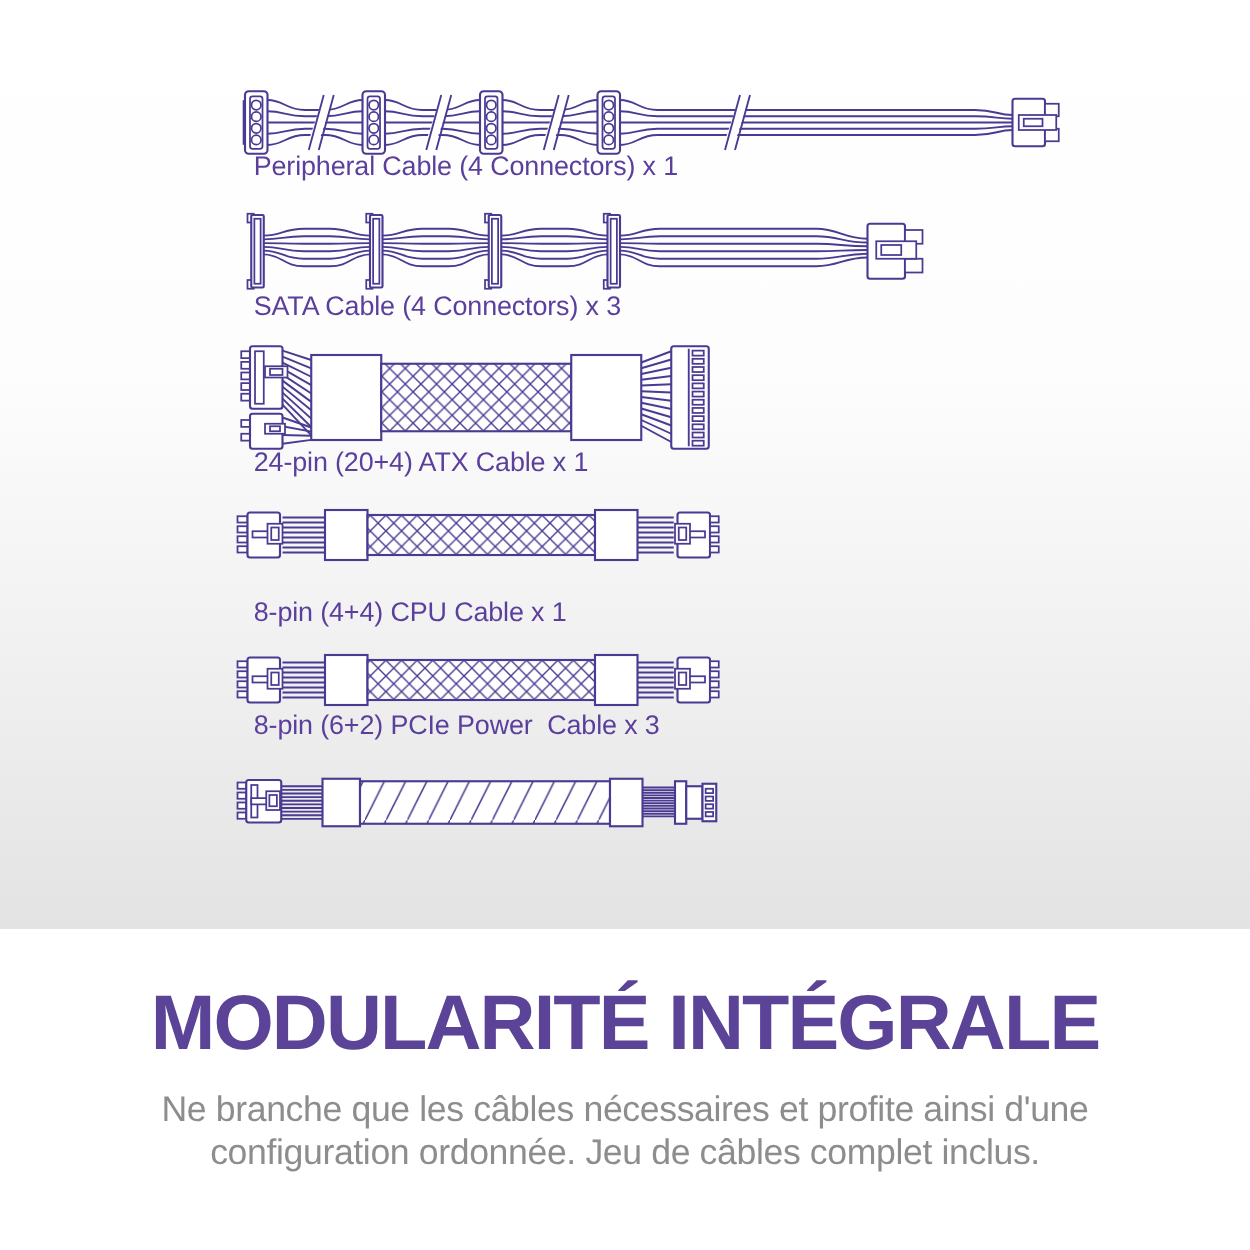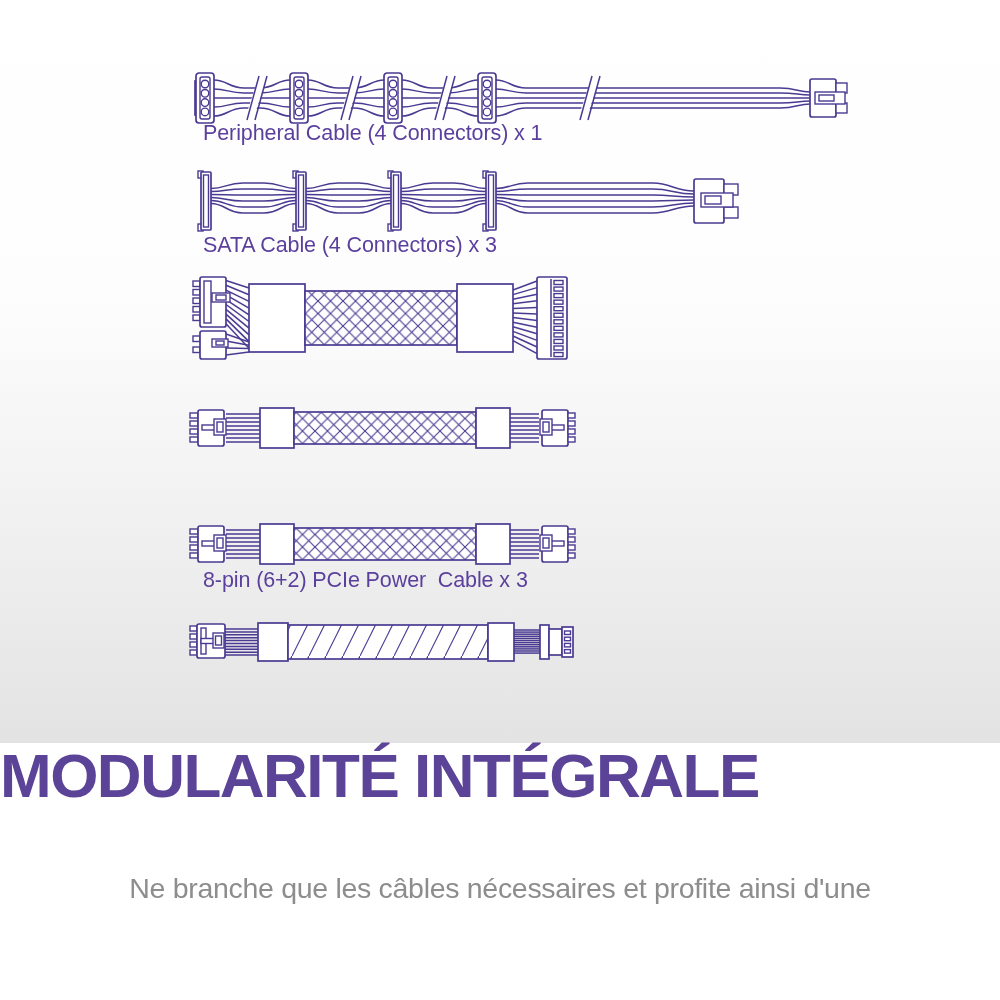--- a/index.html
+++ b/index.html
@@ -16,22 +16,22 @@
     font-size:21.5px;line-height:25px;font-weight:500;
     color:#5b3f9d;letter-spacing:-0.1px;white-space:pre;
   }
   svg{display:block;overflow:visible;}
   .ln{stroke:#4a3a92;fill:none;stroke-width:1.5;}
   .bx{stroke:#4a3a92;fill:#ffffff;stroke-width:1.7;}
   .bxt{stroke:#4a3a92;fill:#ffffff;stroke-width:1.4;}
   .mesh-rect{stroke:#4a3a92;stroke-width:1.7;}
   .brk-w{stroke:#ffffff;stroke-width:8;fill:none;}
   .headline{
-    position:absolute;top:745px;left:0;width:1000px;margin:0;
-    text-align:left;font-size:62px;font-weight:800;
+    position:absolute;top:788px;left:0;width:1000px;margin:0;
+    text-align:center;font-size:62px;font-weight:800;
     color:#5b4397;letter-spacing:-1.5px;line-height:1;
   }
   .body-text{
     position:absolute;top:871px;left:0;width:1000px;margin:0;
     text-align:center;font-size:28.5px;line-height:34px;
     color:#8d8d8d;font-weight:400;letter-spacing:-0.3px;
   }
 </style>
 </head>
 <body>
@@ -199,20 +199,21 @@
     <rect class="bxt" x="361" y="24.15" width="9" height="4"></rect>
     <rect class="bxt" x="361" y="30.7" width="9" height="4"></rect>
     <rect class="bxt" x="361" y="37.25" width="9" height="4"></rect>
     <rect class="bxt" x="361" y="43.8" width="9" height="4"></rect>
     <rect class="bxt" x="361" y="50.35" width="9" height="4"></rect>
     <rect class="bxt" x="361" y="56.9" width="9" height="4"></rect>
     <rect class="bxt" x="361" y="63.45" width="9" height="4"></rect>
     <rect class="bxt" x="361" y="70" width="9" height="4"></rect>
     <rect class="bxt" x="361" y="76.55" width="9" height="4"></rect>
   </svg>
+  <div class="cable-label" style="left:203px;top:358px">24-pin (20+4) ATX Cable x 1</div>
 
   <svg class="abs" style="left:190px;top:406px" width="385" height="44" viewBox="0 0 385 44">
     <g class="ln">
       <path d="M36,8 L70,8"></path>
         <path d="M36,12 L70,12"></path>
         <path d="M36,16 L70,16"></path>
         <path d="M36,20 L70,20"></path>
       <path d="M36,24 L70,24"></path>
         <path d="M36,28 L70,28"></path>
         <path d="M36,32 L70,32"></path>
@@ -242,20 +243,21 @@
 
     <rect class="bx" x="352" y="4" width="26" height="36" rx="2"></rect>
     <rect class="bxt" x="378" y="7" width="7" height="5"></rect>
     <rect class="bxt" x="378" y="15" width="7" height="5"></rect>
     <rect class="bxt" x="378" y="23" width="7" height="5"></rect>
     <rect class="bxt" x="378" y="31" width="7" height="5"></rect>
     <rect class="bxt" x="358" y="19" width="16" height="5"></rect>
     <rect class="bxt" x="350" y="13" width="12" height="16"></rect>
     <rect class="bxt" x="353" y="16" width="6" height="10"></rect>
   </svg>
+  <div class="cable-label" style="left:203px;top:478px">8-pin (4+4) CPU Cable x 1</div>
 
   <svg class="abs" style="left:190px;top:522px" width="385" height="44" viewBox="0 0 385 44">
     <g class="ln">
       <path d="M36,8 L70,8"></path>
         <path d="M36,12 L70,12"></path>
         <path d="M36,16 L70,16"></path>
         <path d="M36,20 L70,20"></path>
       <path d="M36,24 L70,24"></path>
         <path d="M36,28 L70,28"></path>
         <path d="M36,32 L70,32"></path>
@@ -334,15 +336,15 @@
     <rect class="bx" x="350" y="3" width="9" height="34"></rect>
     <rect class="bx" x="359" y="7" width="13" height="26"></rect>
     <rect class="bx" x="372" y="5" width="11" height="30"></rect>
     <rect class="bxt" x="374.5" y="9" width="6" height="3.5"></rect>
     <rect class="bxt" x="374.5" y="15.2" width="6" height="3.5"></rect>
     <rect class="bxt" x="374.5" y="21.4" width="6" height="3.5"></rect>
     <rect class="bxt" x="374.5" y="27.6" width="6" height="3.5"></rect>
   </svg>
 
   <h1 class="headline">MODULARITÉ INTÉGRALE</h1>
-  <p class="body-text"><span>Ne branche que les câbles nécessaires et profite ainsi d'une</span><br></p>
+  <p class="body-text"><span>Ne branche que les câbles nécessaires et profite ainsi d'une</span><br><span>configuration ordonnée. Jeu de câbles complet inclus.</span></p>
 
 </div>
 
 </body></html>

